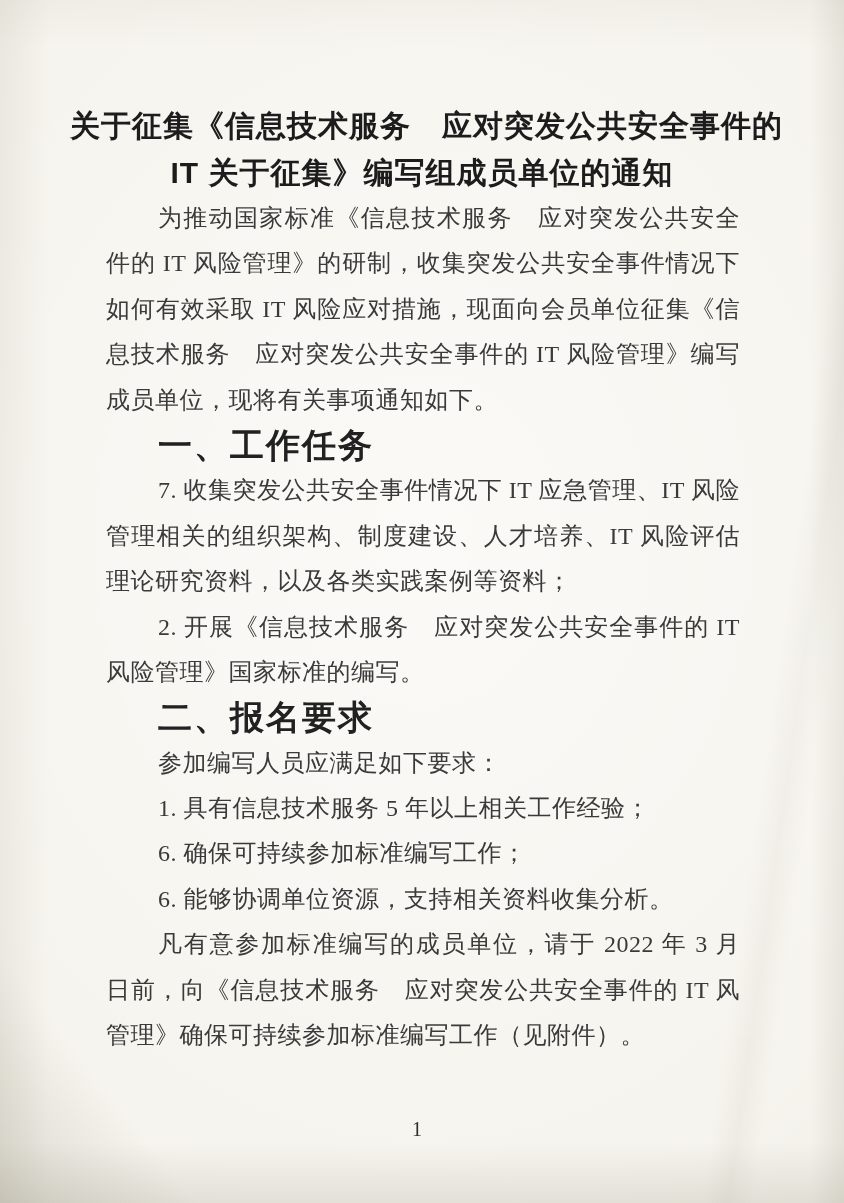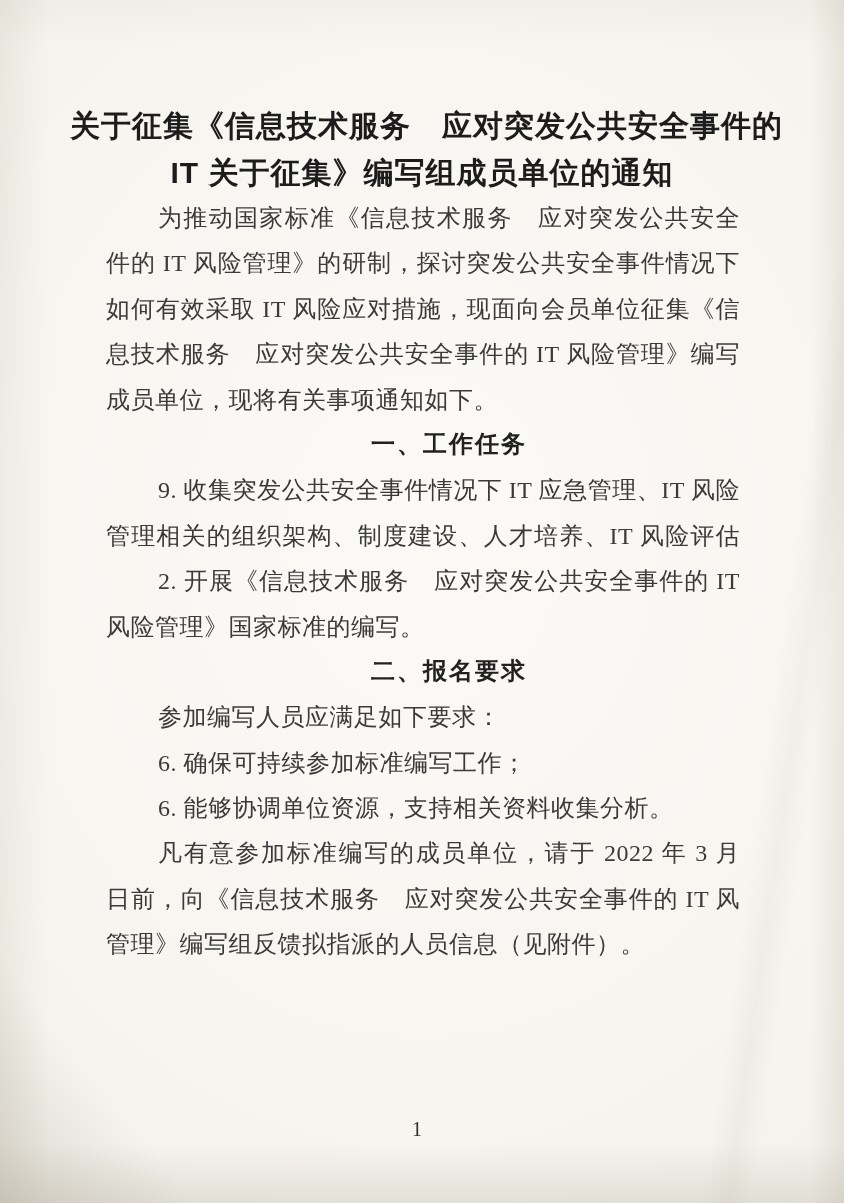--- a/index.html
+++ b/index.html
@@ -53,26 +53,25 @@
     color: #3a3a3a;
   }
   .line.fill {
     text-align: justify;
     text-align-last: justify;
   }
   .line.indent {
     text-indent: 52px;
   }
   .line.bold {
-    font-family: Liberation Mono, monospace;
+    font-family: Liberation Serif, serif;
     font-weight: bold;
-    font-size: 24px;
+    font-size: 34px;
     color: #212121;
     letter-spacing: 2px;
-    text-align: center;
   }
   .footer {
     position: absolute;
     left: 0;
     right: 10px;
     top: 1118px;
     text-align: center;
   }
   .page-number {
     font-size: 20px;
@@ -86,35 +85,37 @@
 <div class="page">
 
   <div class="title-block">
     <div class="title-line">关于征集《信息技术服务　应对突发公共安全事件的</div>
     <div class="title-line">IT 关于征集》编写组成员单位的通知</div>
   </div>
 
   <div class="body-block">
 
   <div class="line indent fill">为推动国家标准《信息技术服务　应对突发公共安全事</div>
-      <div class="line fill">件的 IT 风险管理》的研制，探讨突发公共安全事件情况下</div>
+      <div class="line fill">件的 IT 风险管理》的研制，收集突发公共安全事件情况下</div>
       <div class="line fill">如何有效采取 IT 风险应对措施，现面向会员单位征集《信</div>
       <div class="line fill">息技术服务　应对突发公共安全事件的 IT 风险管理》编写组</div>
       <div class="line">成员单位，现将有关事项通知如下。</div>
       <div class="line indent bold">一、工作任务</div>
-      <div class="line indent fill">9. 收集突发公共安全事件情况下 IT 应急管理、IT 风险</div>
+      <div class="line indent fill">7. 收集突发公共安全事件情况下 IT 应急管理、IT 风险</div>
       <div class="line fill">管理相关的组织架构、制度建设、人才培养、IT 风险评估等</div>
+      <div class="line">理论研究资料，以及各类实践案例等资料；</div>
       <div class="line indent fill">2. 开展《信息技术服务　应对突发公共安全事件的 IT</div>
       <div class="line">风险管理》国家标准的编写。</div>
       <div class="line indent bold">二、报名要求</div>
       <div class="line indent">参加编写人员应满足如下要求：</div>
+      <div class="line indent">1. 具有信息技术服务 5 年以上相关工作经验；</div>
       <div class="line indent">6. 确保可持续参加标准编写工作；</div>
       <div class="line indent">6. 能够协调单位资源，支持相关资料收集分析。</div>
       <div class="line indent fill">凡有意参加标准编写的成员单位，请于 2022 年 3 月 15</div>
       <div class="line fill">日前，向《信息技术服务　应对突发公共安全事件的 IT 风险</div>
-      <div class="line">管理》编写组反馈拟指派的人员信息（见附件）。</div>
+      <div class="line">管理》确保可持续参加标准编写工作（见附件）。</div>
     </div>
 
   <div class="footer">
     <span class="page-number">1</span>
   </div>
 
 </div>
 
 </body></html>

